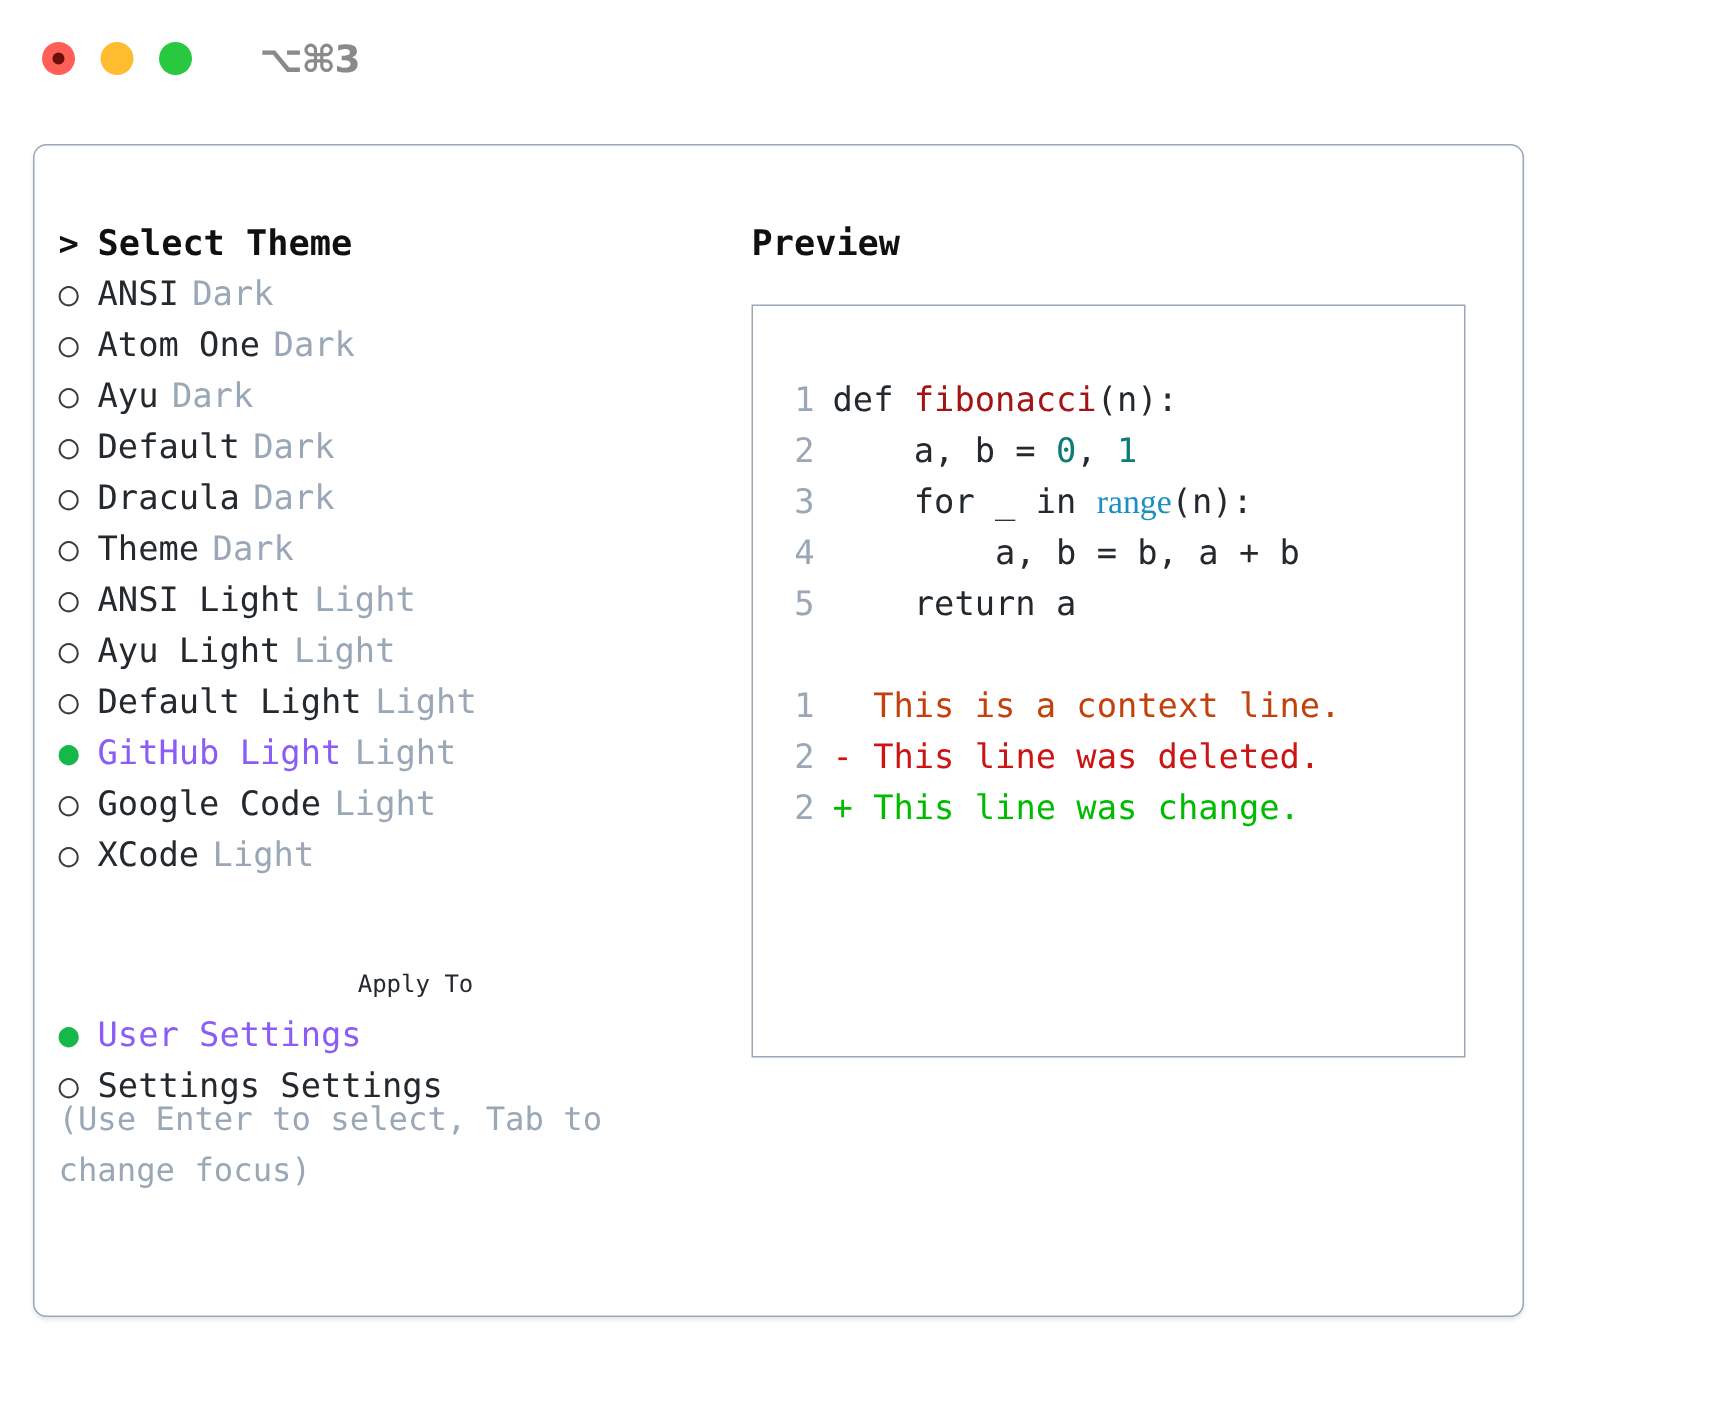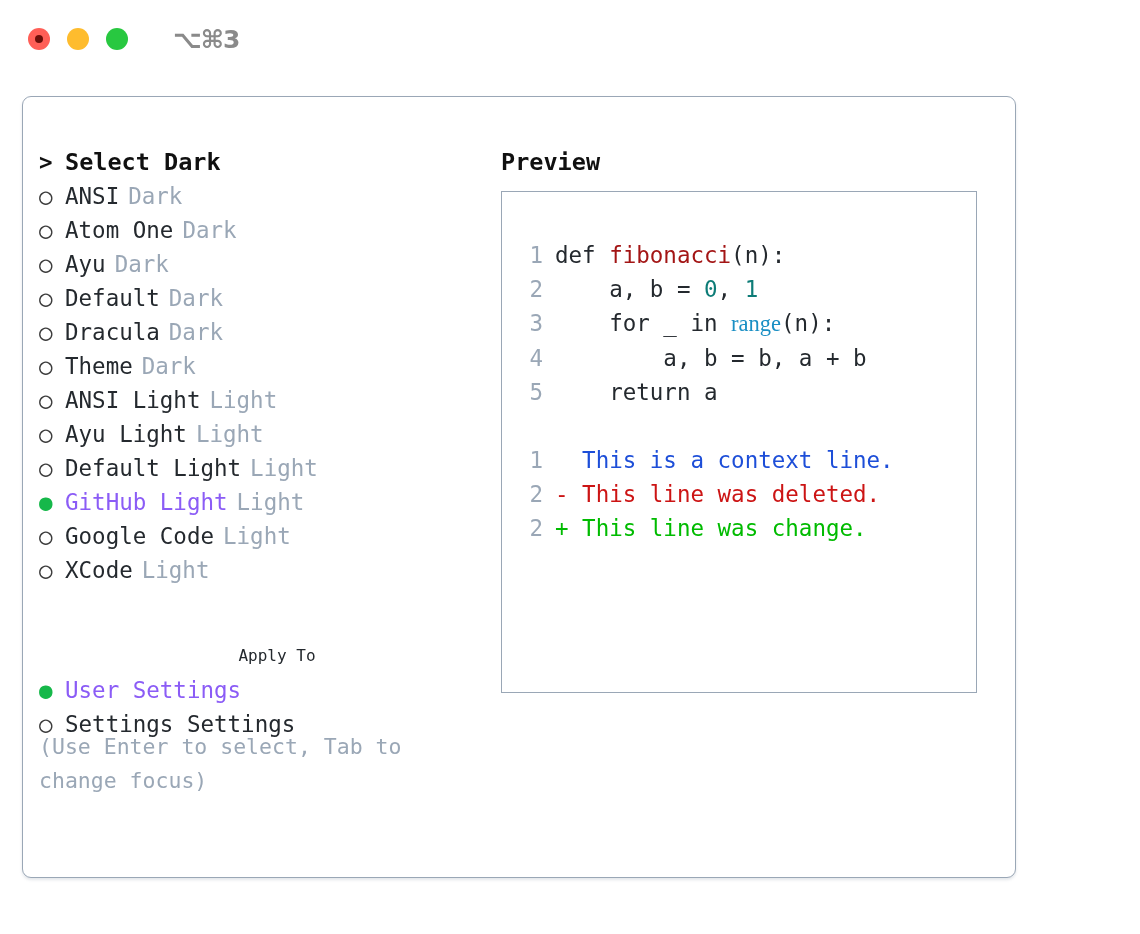--- a/index.html
+++ b/index.html
@@ -153,21 +153,21 @@
     position: absolute;
     left: 478px;
     top: 48px;
     width: 500px;
   }
   .preview-title {
     font-size: 23.5px;
     font-weight: 700;
     color: #101010;
     line-height: 34px;
-    margin-bottom: 12px;
+    margin-bottom: 24px;
     white-space: pre;
   }
 
   .code-box {
     width: 476px;
     height: 502px;
     border: 1.6px solid #9aa7b6;
     background: #ffffff;
     padding: 46px 0 0 0;
   }
@@ -185,21 +185,21 @@
     color: #9aa7b6;
     margin-right: 12px;
   }
   .code-text { color: #24292e; }
 
   .tok-fn     { color: #a31515; }
   .tok-num    { color: #0d7c77; }
   .tok-builtin{ color: #1a8fc4; font-family: Liberation Serif, serif; }
 
   .diff-gap { height: 34px; }
-  .diff-ctx { color: #1d4ed8; text-align: center; }
+  .diff-ctx { color: #c2410c; text-align: center; }
   .diff-del { color: #cc1414; }
   .diff-add { color: #00bb00; }
 </style>
 </head>
 <body>
 
 <div class="window">
 
   <div class="titlebar">
     <div class="traffic-lights">
@@ -210,21 +210,21 @@
     <div class="shortcut">⌥⌘3</div>
   </div>
 
   <div class="panel">
     <div class="panel-inner">
 
       <div class="left-col">
 
         <div class="row header">
           <span class="bullet caret">&gt;</span>
-          <span>Select Dark</span>
+          <span>Select Theme</span>
         </div>
 
         <div id="theme-list">
             <div class="row"><span class="bullet">○</span><span class="label">ANSI</span><span class="tag">Dark</span></div>
             <div class="row"><span class="bullet">○</span><span class="label">Atom One</span><span class="tag">Dark</span></div>
             <div class="row"><span class="bullet">○</span><span class="label">Ayu</span><span class="tag">Dark</span></div>
             <div class="row"><span class="bullet">○</span><span class="label">Default</span><span class="tag">Dark</span></div>
             <div class="row"><span class="bullet">○</span><span class="label">Dracula</span><span class="tag">Dark</span></div>
             <div class="row"><span class="bullet">○</span><span class="label">Theme</span><span class="tag">Dark</span></div>
             <div class="row"><span class="bullet">○</span><span class="label">ANSI Light</span><span class="tag">Light</span></div>

